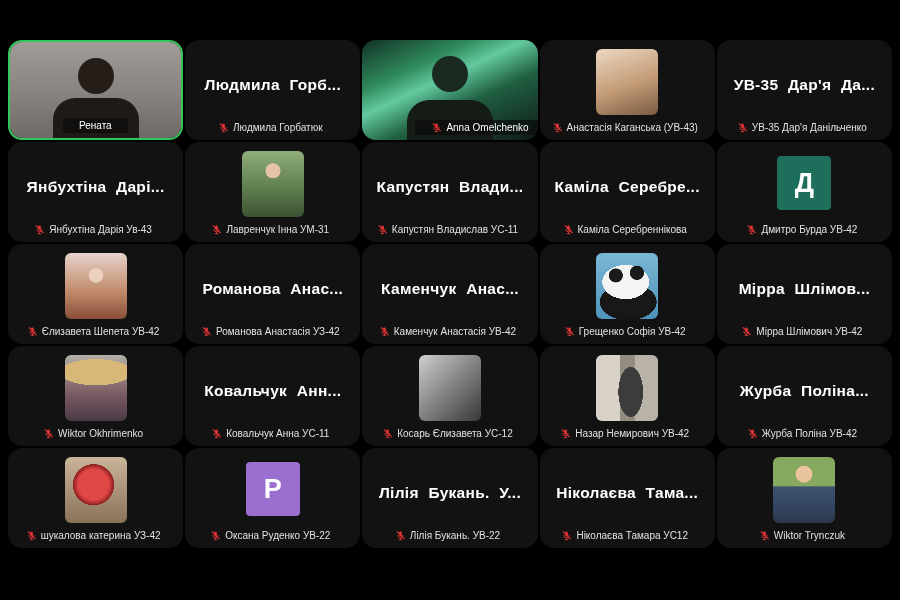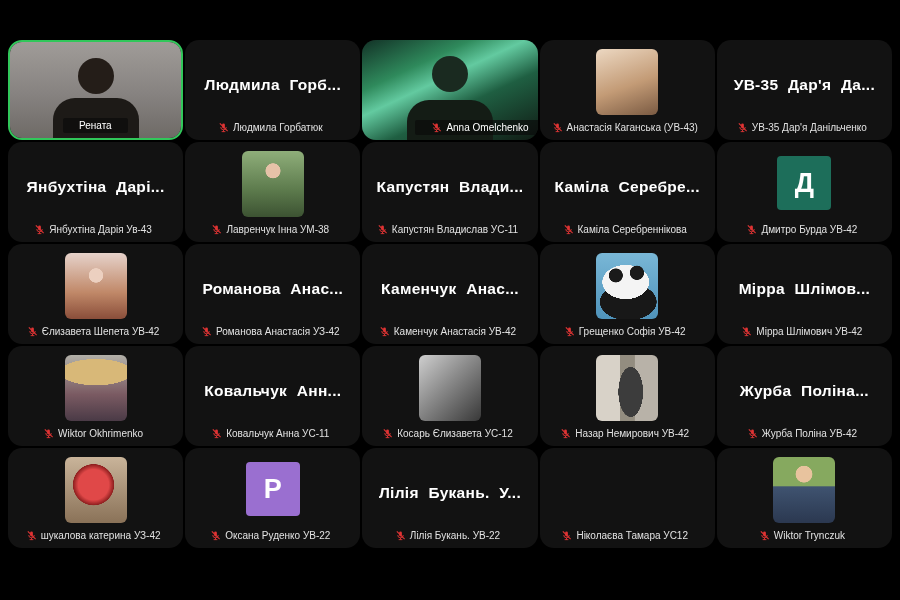--- a/index.html
+++ b/index.html
@@ -196,21 +196,21 @@
 
     <div class="label-row">
       <span class="mic">
         <svg viewBox="0 0 24 24" width="11" height="11" aria-hidden="true">
           <path d="M12 3a3 3 0 0 1 3 3v5a3 3 0 0 1-6 0V6a3 3 0 0 1 3-3z" fill="currentColor"></path>
           <path d="M6 11a6 6 0 0 0 12 0" stroke="currentColor" stroke-width="2" fill="none"></path>
           <path d="M12 17v4M8 21h8" stroke="currentColor" stroke-width="2" fill="none"></path>
           <path d="M4 3l17 17" stroke="currentColor" stroke-width="2.4" fill="none"></path>
         </svg>
       </span>
-      <span class="nm">Лавренчук Інна УМ-38</span>
+      <span class="nm">Лавренчук Інна УМ-31</span>
     </div>
   </div>
       <div class="tile kind-text">
 
     <div class="big-name">Капустян Влади...</div>
 
     <div class="label-row">
       <span class="mic">
         <svg viewBox="0 0 24 24" width="11" height="11" aria-hidden="true">
           <path d="M12 3a3 3 0 0 1 3 3v5a3 3 0 0 1-6 0V6a3 3 0 0 1 3-3z" fill="currentColor"></path>
@@ -459,20 +459,21 @@
           <path d="M6 11a6 6 0 0 0 12 0" stroke="currentColor" stroke-width="2" fill="none"></path>
           <path d="M12 17v4M8 21h8" stroke="currentColor" stroke-width="2" fill="none"></path>
           <path d="M4 3l17 17" stroke="currentColor" stroke-width="2.4" fill="none"></path>
         </svg>
       </span>
       <span class="nm">Лілія Букань. УВ-22</span>
     </div>
   </div>
       <div class="tile kind-text">
 
+    <div class="big-name">Ніколаєва Тама...</div>
 
     <div class="label-row">
       <span class="mic">
         <svg viewBox="0 0 24 24" width="11" height="11" aria-hidden="true">
           <path d="M12 3a3 3 0 0 1 3 3v5a3 3 0 0 1-6 0V6a3 3 0 0 1 3-3z" fill="currentColor"></path>
           <path d="M6 11a6 6 0 0 0 12 0" stroke="currentColor" stroke-width="2" fill="none"></path>
           <path d="M12 17v4M8 21h8" stroke="currentColor" stroke-width="2" fill="none"></path>
           <path d="M4 3l17 17" stroke="currentColor" stroke-width="2.4" fill="none"></path>
         </svg>
       </span>

